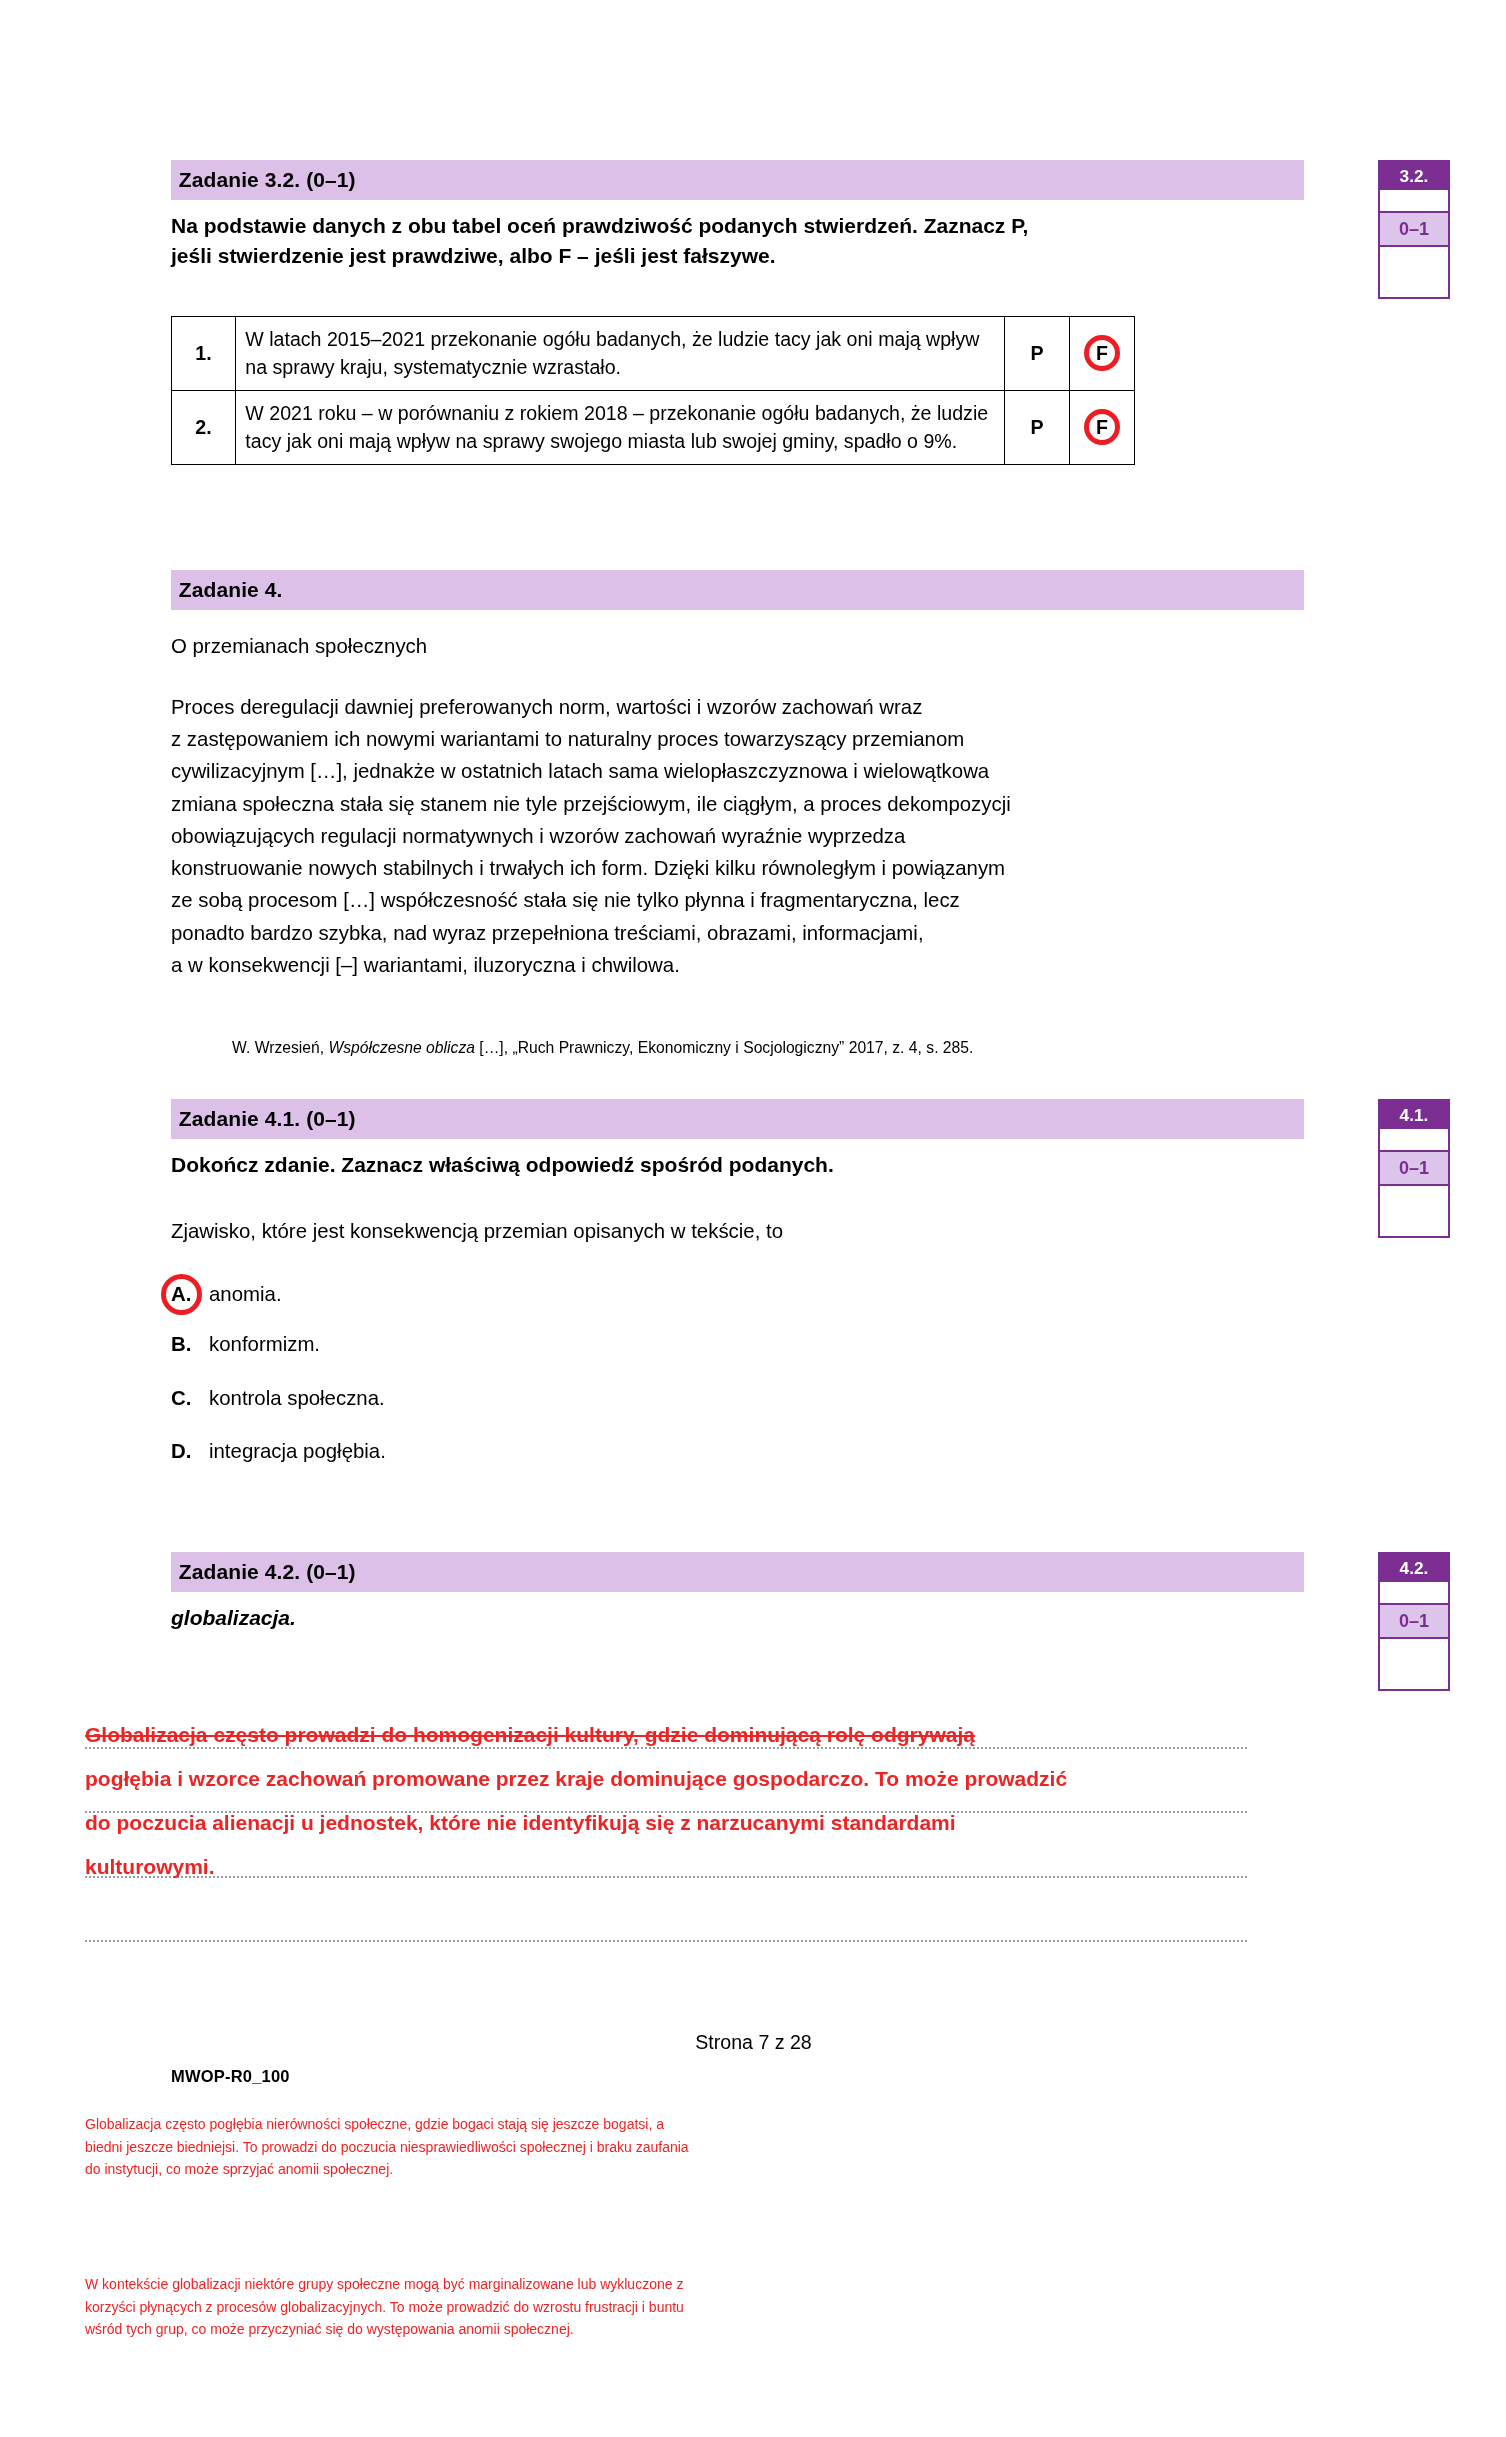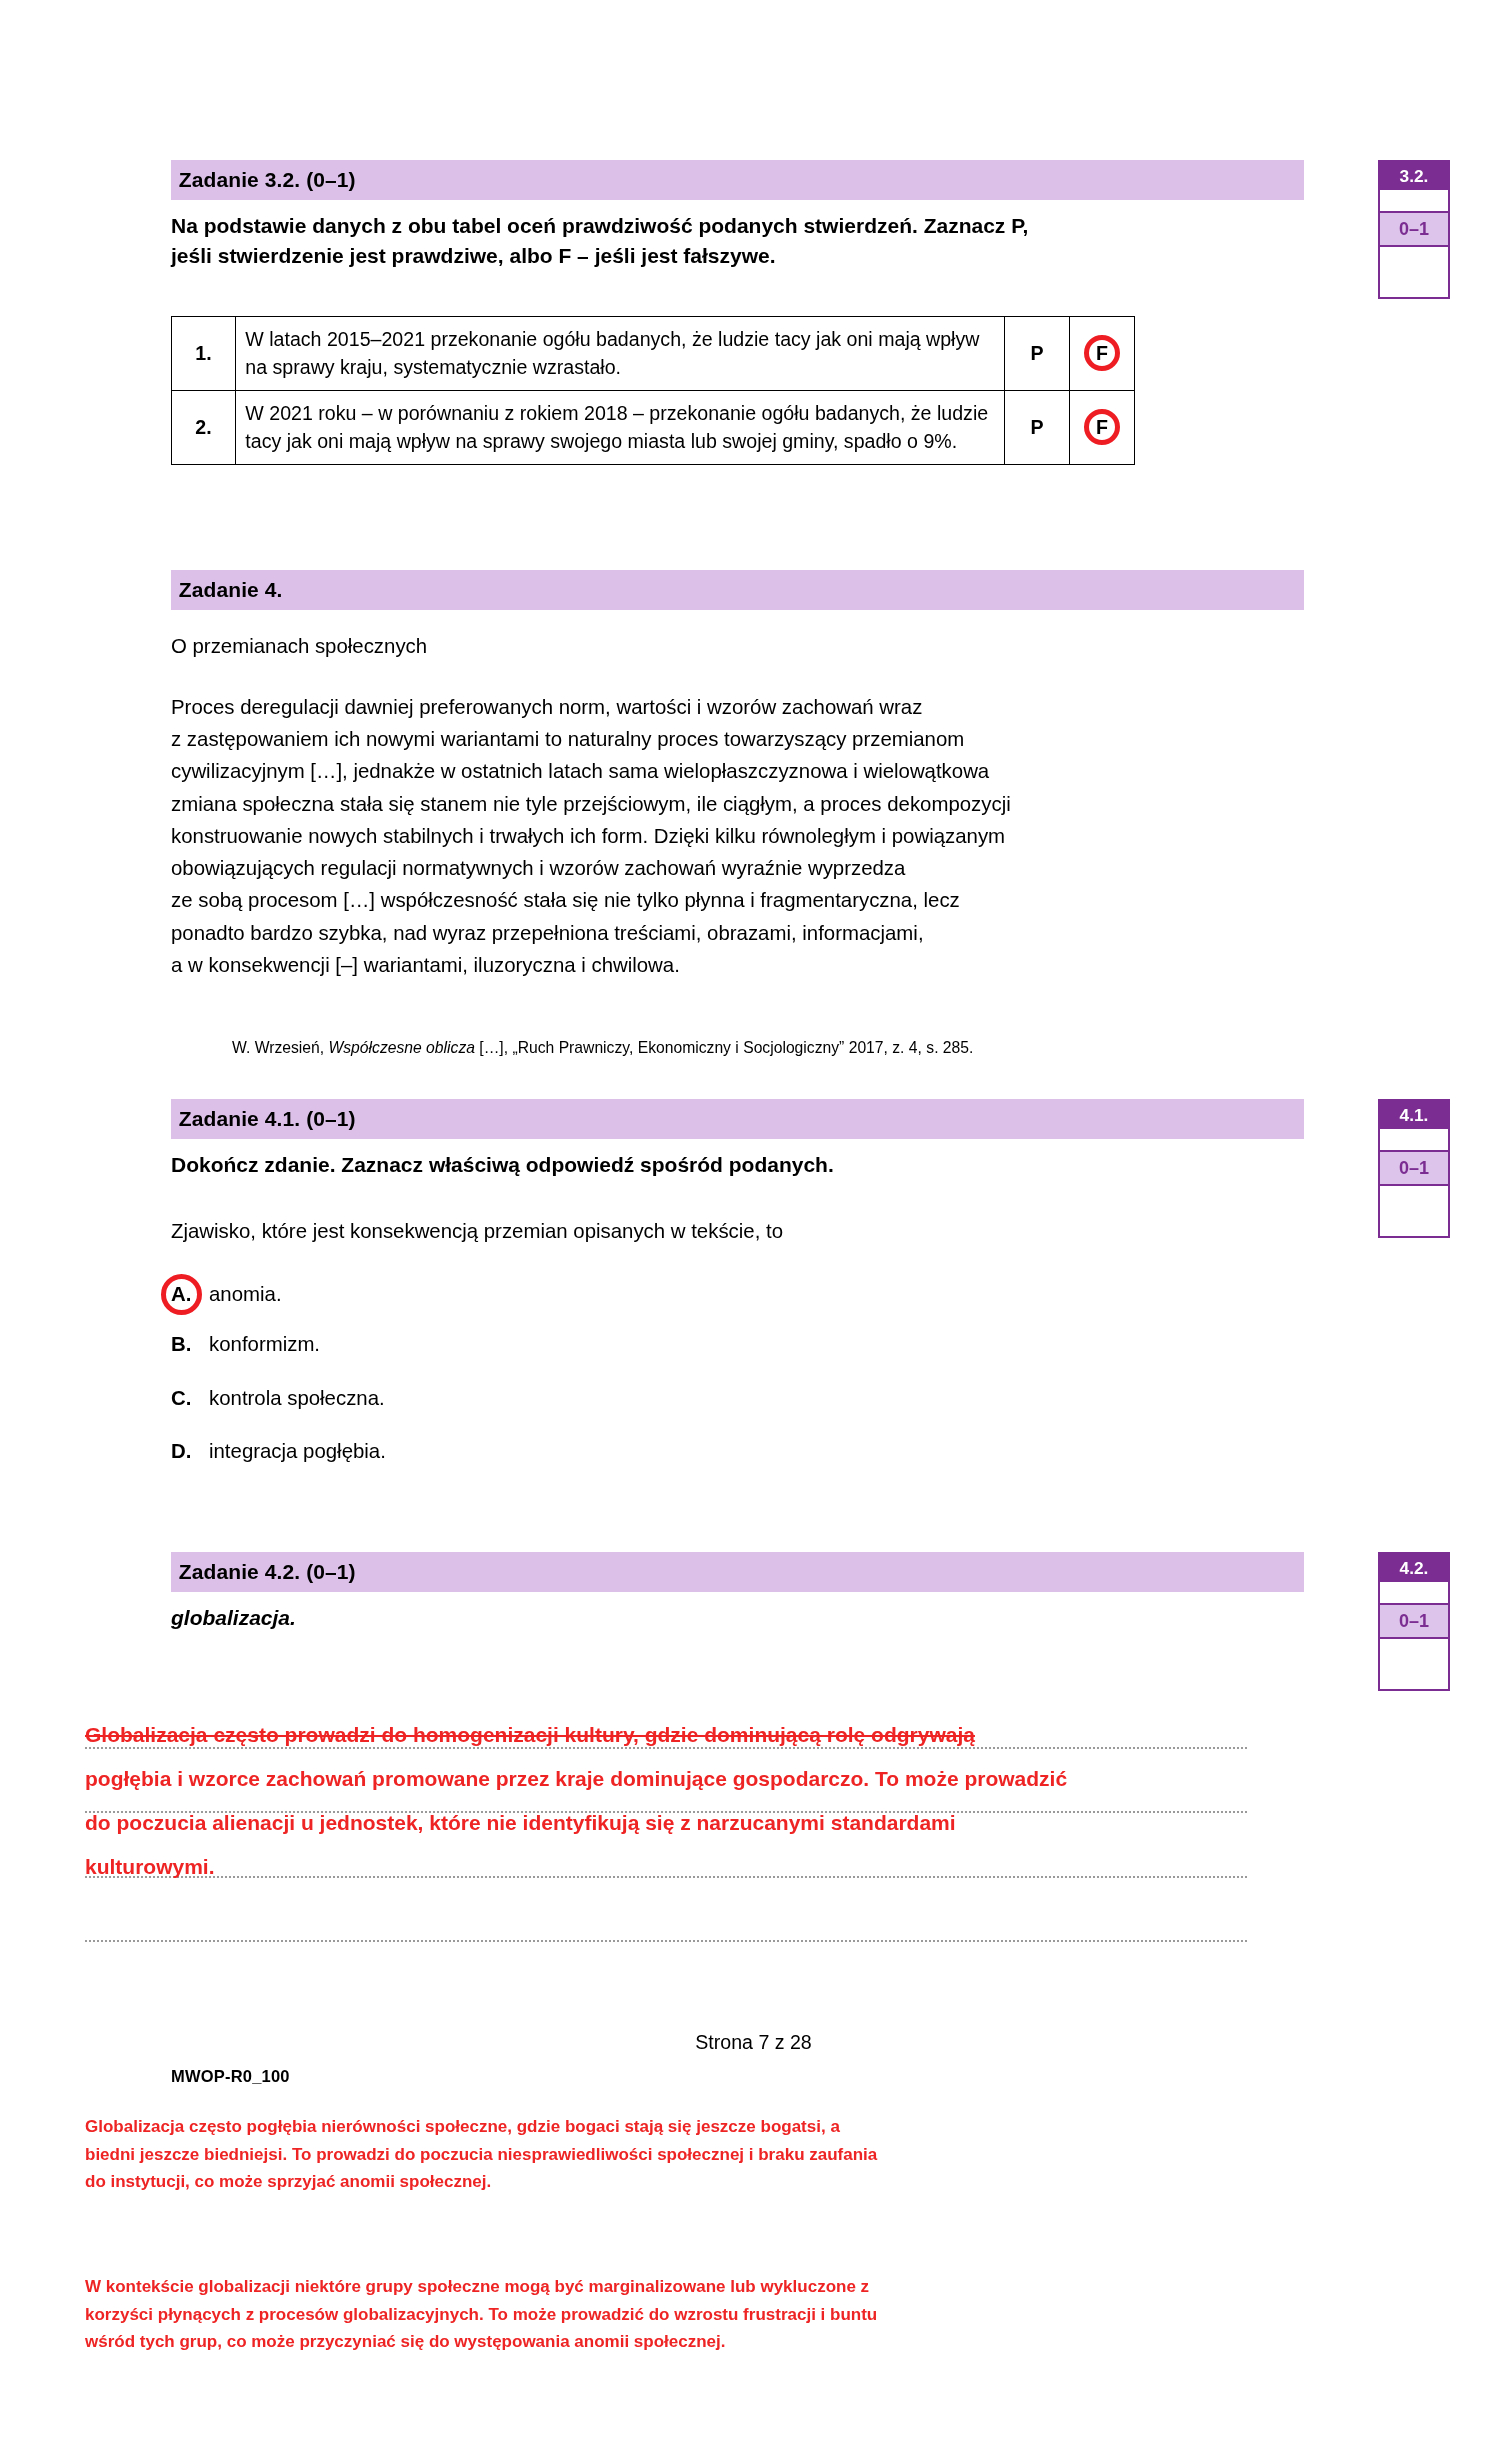--- a/index.html
+++ b/index.html
@@ -151,22 +151,22 @@
     color: #ee2424;
     font-weight: bold;
     font-size: 21px;
     line-height: 1.0;
     white-space: nowrap;
   }
   .red-ans.struck { text-decoration: line-through; text-decoration-thickness: 1.6px; }
 
   .red-para {
     color: #ee2424;
-    font-weight: bold;
-    font-size: 17px;
+    font-weight: normal;
+    font-size: 14px;
     line-height: 1.62;
   }
 
   
   .score-box {
     position: absolute;
     width: 72px;
     border: 2.4px solid #7b2d91;
     box-sizing: border-box;
     background: #ffffff;
@@ -275,22 +275,22 @@
       <div class="task-band">Zadanie 4.</div>
     </div>
 
     <div class="plain" style="position:absolute; left:0; top:632px;">O przemianach społecznych</div>
 
     <div class="body-text" style="position:absolute; left:0; top:691px; width:1177px;">
       <div>Proces deregulacji dawniej preferowanych norm, wartości i wzorów zachowań wraz</div>
       <div>z zastępowaniem ich nowymi wariantami to naturalny proces towarzyszący przemianom</div>
       <div>cywilizacyjnym […], jednakże w ostatnich latach sama wielopłaszczyznowa i wielowątkowa</div>
       <div>zmiana społeczna stała się stanem nie tyle przejściowym, ile ciągłym, a proces dekompozycji</div>
+      <div>obowiązujących regulacji normatywnych i wzorów zachowań wyraźnie wyprzedza</div>
       <div>konstruowanie nowych stabilnych i trwałych ich form. Dzięki kilku równoległym i powiązanym</div>
-      <div>obowiązujących regulacji normatywnych i wzorów zachowań wyraźnie wyprzedza</div>
       <div>ze sobą procesom […] współczesność stała się nie tylko płynna i fragmentaryczna, lecz</div>
       <div>ponadto bardzo szybka, nad wyraz przepełniona treściami, obrazami, informacjami,</div>
       <div>a w konsekwencji [–] wariantami, iluzoryczna i chwilowa.</div>
     </div>
 
     <div class="source" style="position:absolute; left:0; top:1038px; width:1169px;">
       <span>W. Wrzesień, </span><span class="ital">Współczesne oblicza</span><span> […], „Ruch Prawniczy, Ekonomiczny i Socjologiczny” 2017, z. 4, s. 285.</span>
     </div>
 
     <div style="position:absolute; left:0; top:1099px; width:1133px;">

